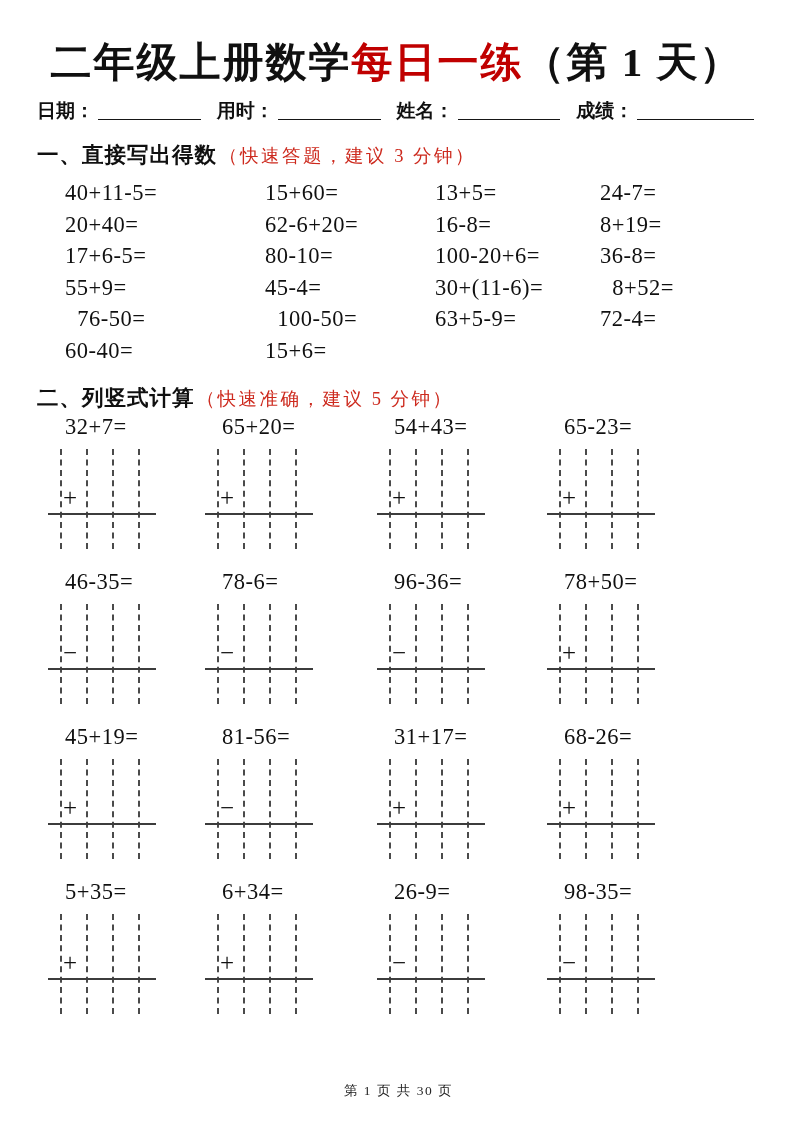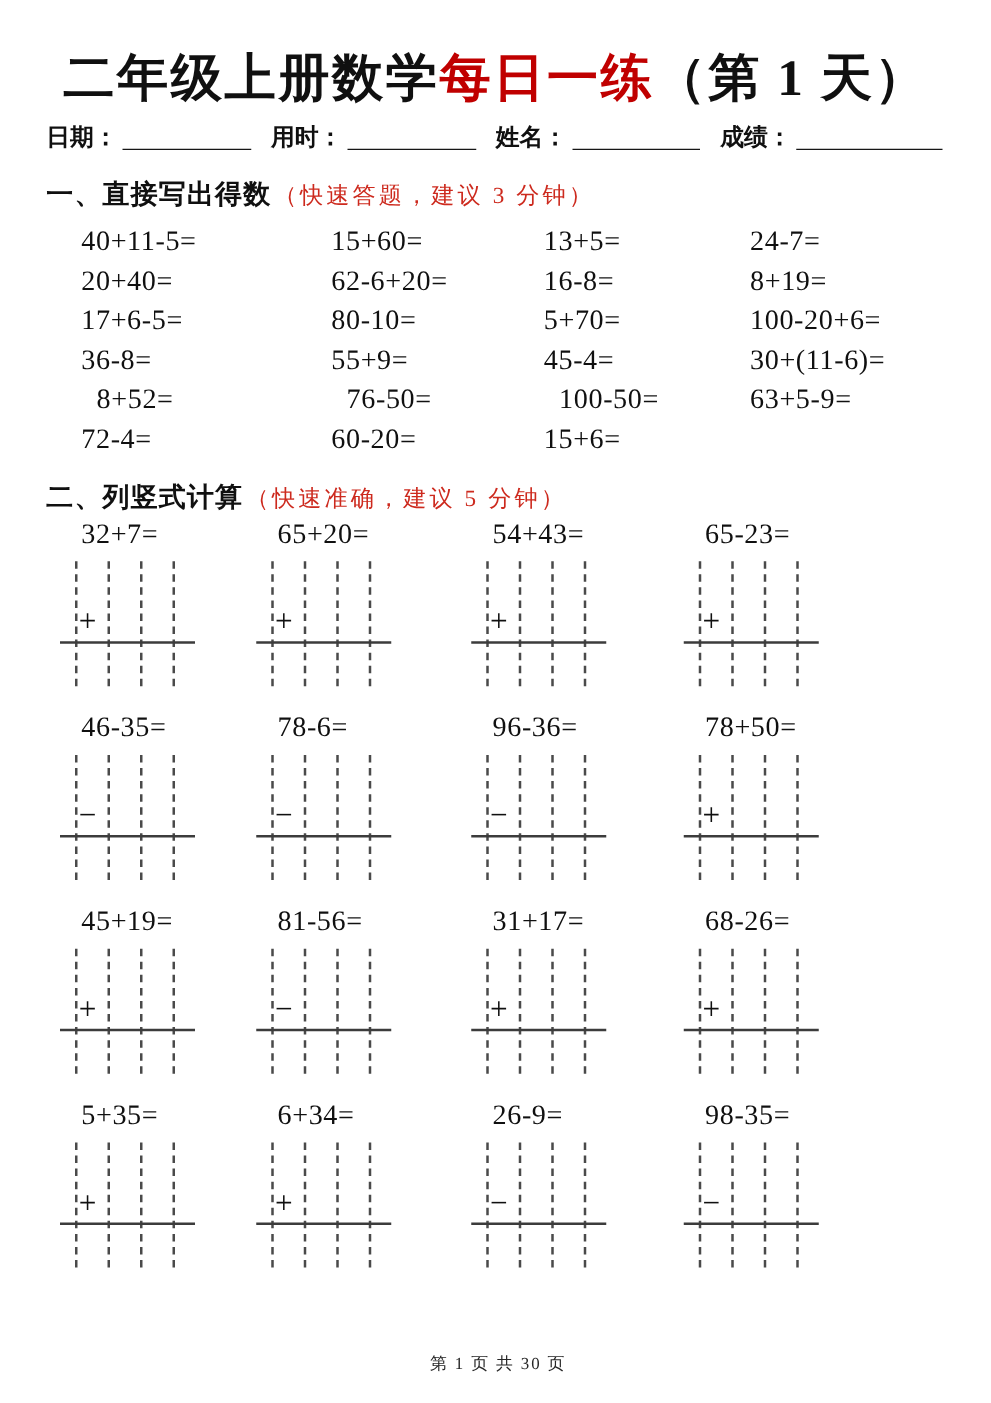--- a/index.html
+++ b/index.html
@@ -74,32 +74,31 @@
       <div class="s1-cell">40+11-5=</div>
       <div class="s1-cell">15+60=</div>
       <div class="s1-cell">13+5=</div>
       <div class="s1-cell">24-7=</div>
       <div class="s1-cell">20+40=</div>
       <div class="s1-cell">62-6+20=</div>
       <div class="s1-cell">16-8=</div>
       <div class="s1-cell">8+19=</div>
       <div class="s1-cell">17+6-5=</div>
       <div class="s1-cell">80-10=</div>
-      <div class="s1-cell">5+70=</div>
       <div class="s1-cell">100-20+6=</div>
       <div class="s1-cell">36-8=</div>
       <div class="s1-cell">55+9=</div>
       <div class="s1-cell">45-4=</div>
       <div class="s1-cell">30+(11-6)=</div>
       <div class="s1-cell">&nbsp;&nbsp;8+52=</div>
       <div class="s1-cell">&nbsp;&nbsp;76-50=</div>
       <div class="s1-cell">&nbsp;&nbsp;100-50=</div>
       <div class="s1-cell">63+5-9=</div>
       <div class="s1-cell">72-4=</div>
-      <div class="s1-cell">60-20=</div>
+      <div class="s1-cell">60-40=</div>
       <div class="s1-cell">15+6=</div>
     </div>
 
   <div class="sec-head">
     <span class="sec-title">二、列竖式计算</span><span class="sec-note">（快速准确，建议 5 分钟）</span>
   </div>
 
   <div class="s2-grid" id="s2-grid">
       <div class="s2-cell">
         <div class="s2-label">32+7=</div>

